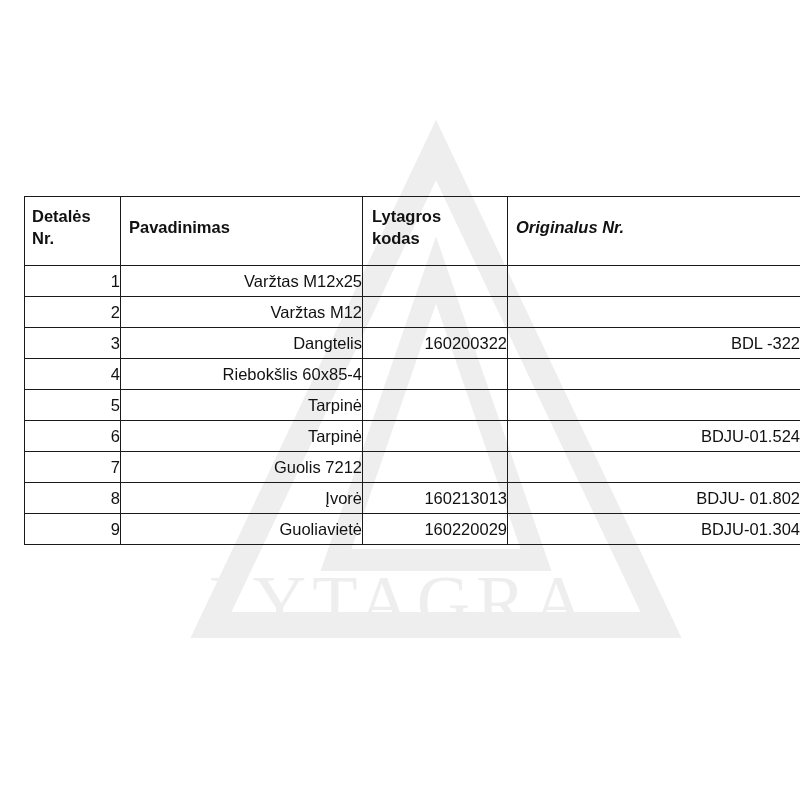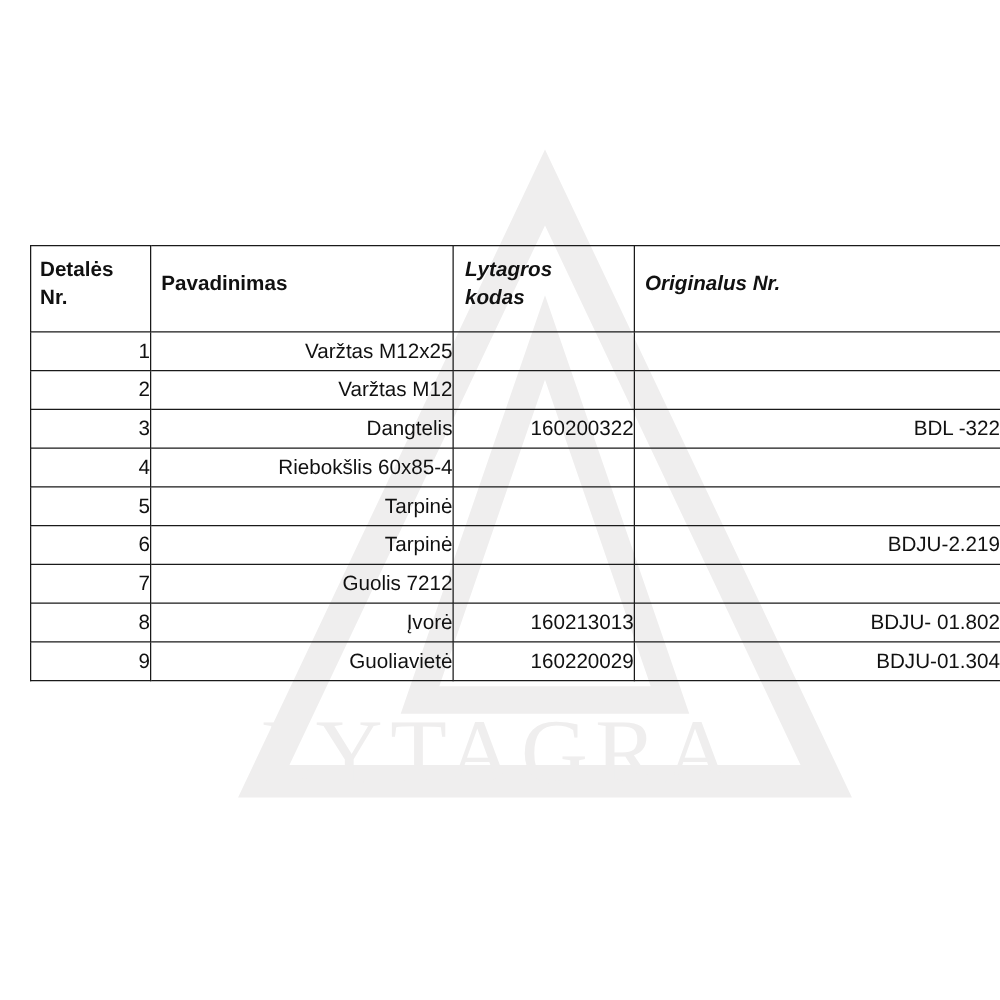--- a/index.html
+++ b/index.html
@@ -84,21 +84,20 @@
   thead th .hdr-inner {
     padding: 0 0 8px 8px;
     line-height: 1.35;
     text-align: left;
   }
   thead th.h-nr .hdr-inner {
     padding-left: 7px;
   }
   thead th.h-code .hdr-inner {
     padding-left: 9px;
-    font-style: italic;
   }
   thead th.h-orig .hdr-inner {
     padding-left: 8px;
     font-style: italic;
   }
 
   
   tbody tr { height: 30px; }
   tbody td { height: 30px; }
 
@@ -193,21 +192,21 @@
           <tr>
             <td class="cell-nr">5</td>
             <td class="cell-name">Tarpinė</td>
             <td class="cell-code"></td>
             <td class="cell-orig"></td>
           </tr>
           <tr>
             <td class="cell-nr">6</td>
             <td class="cell-name">Tarpinė</td>
             <td class="cell-code"></td>
-            <td class="cell-orig">BDJU-2.219</td>
+            <td class="cell-orig">BDJU-01.524</td>
           </tr>
           <tr>
             <td class="cell-nr">7</td>
             <td class="cell-name">Guolis 7212</td>
             <td class="cell-code"></td>
             <td class="cell-orig"></td>
           </tr>
           <tr>
             <td class="cell-nr">8</td>
             <td class="cell-name">Įvorė</td>

